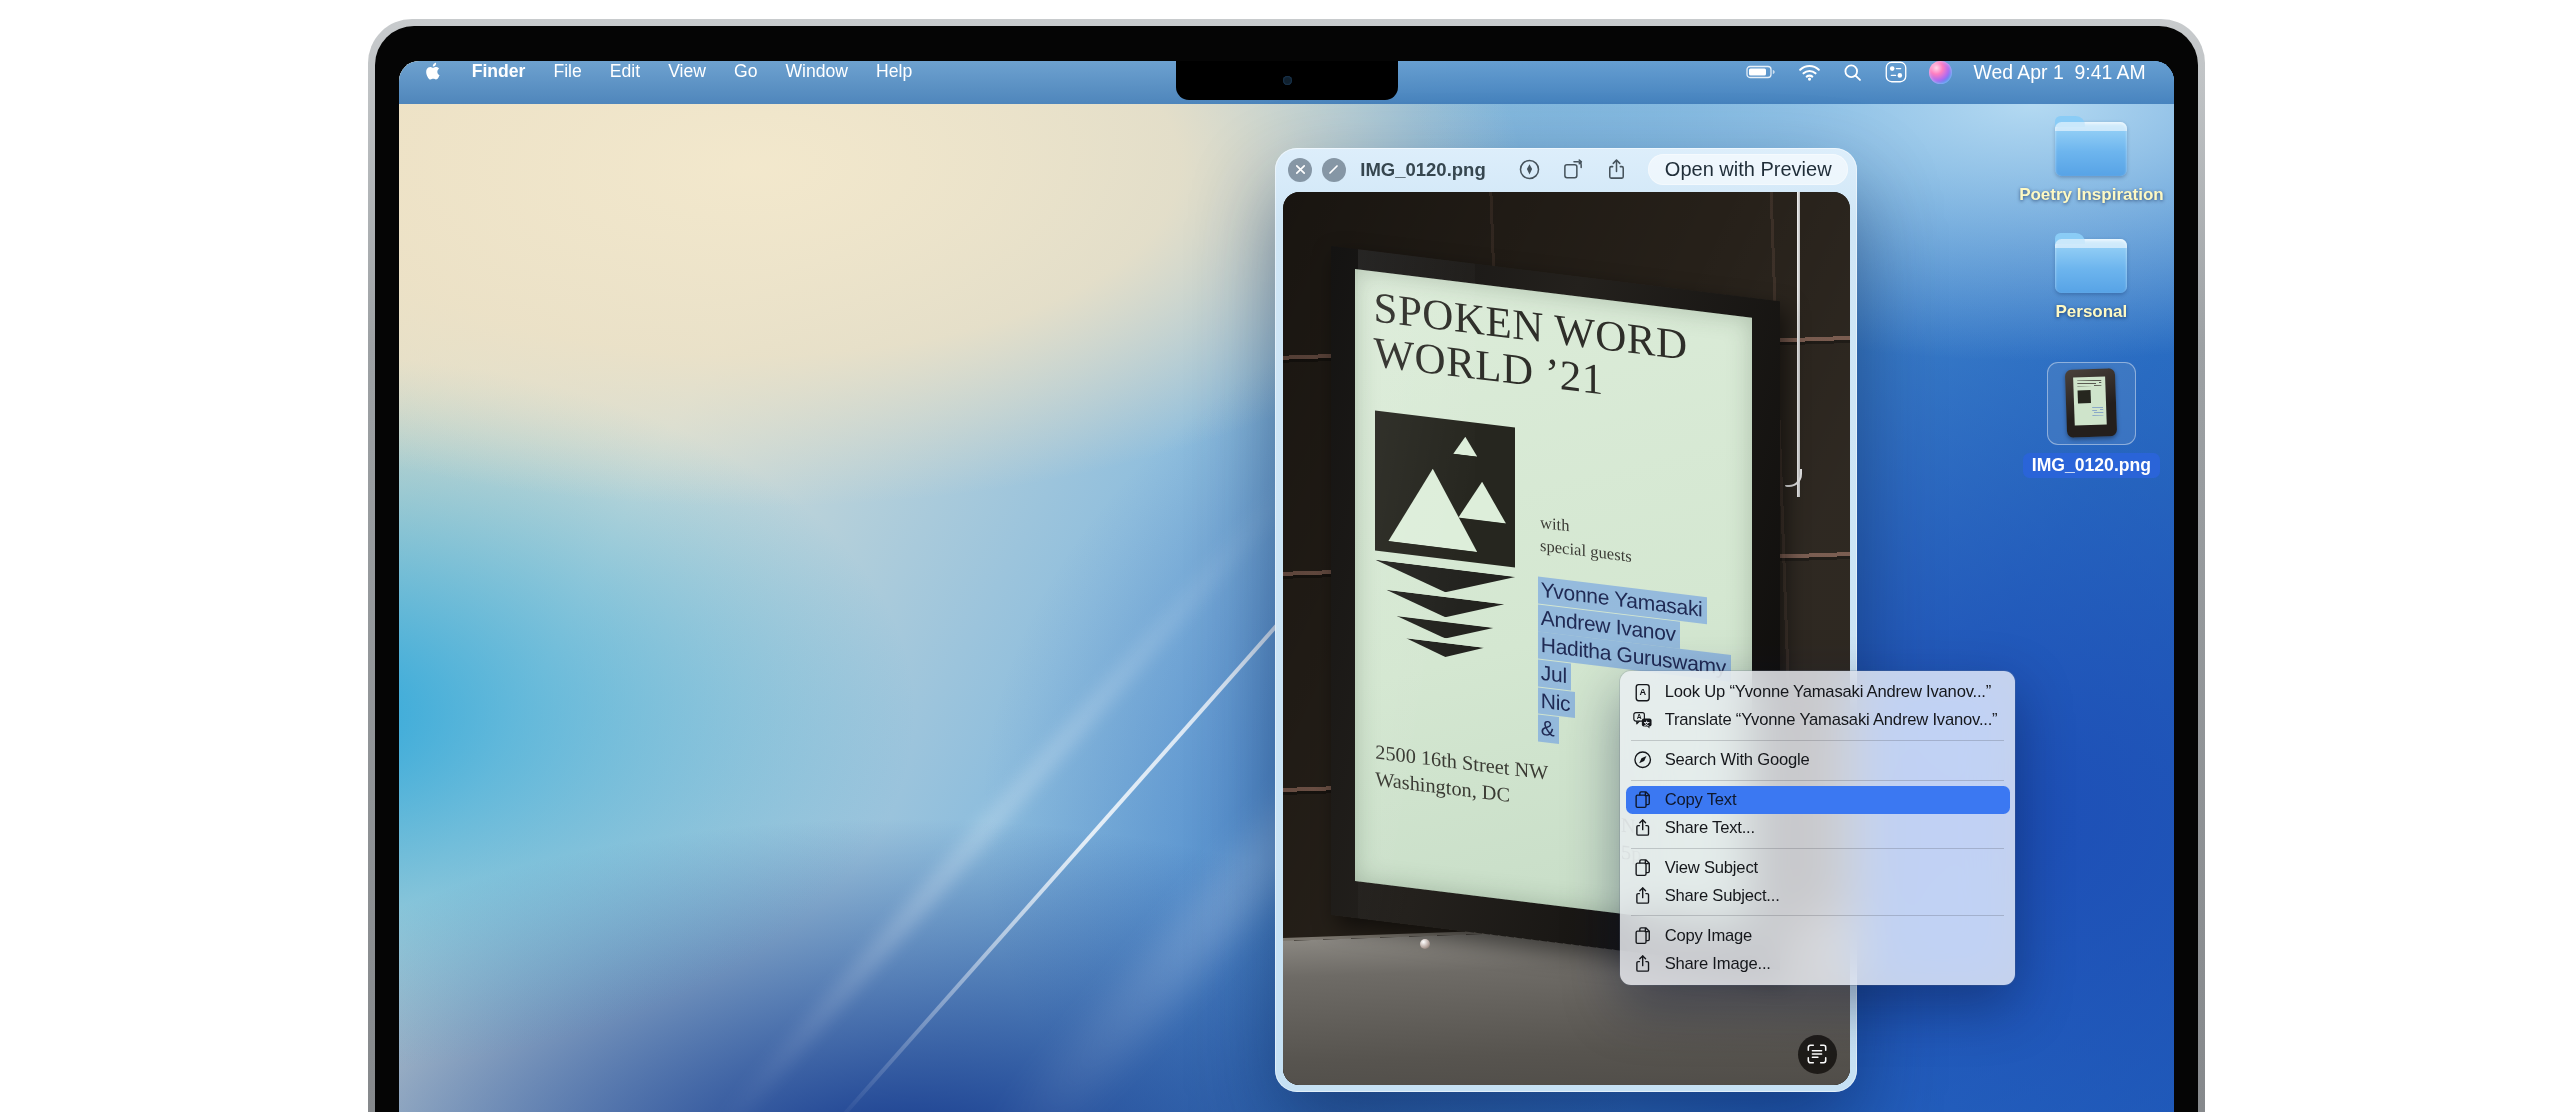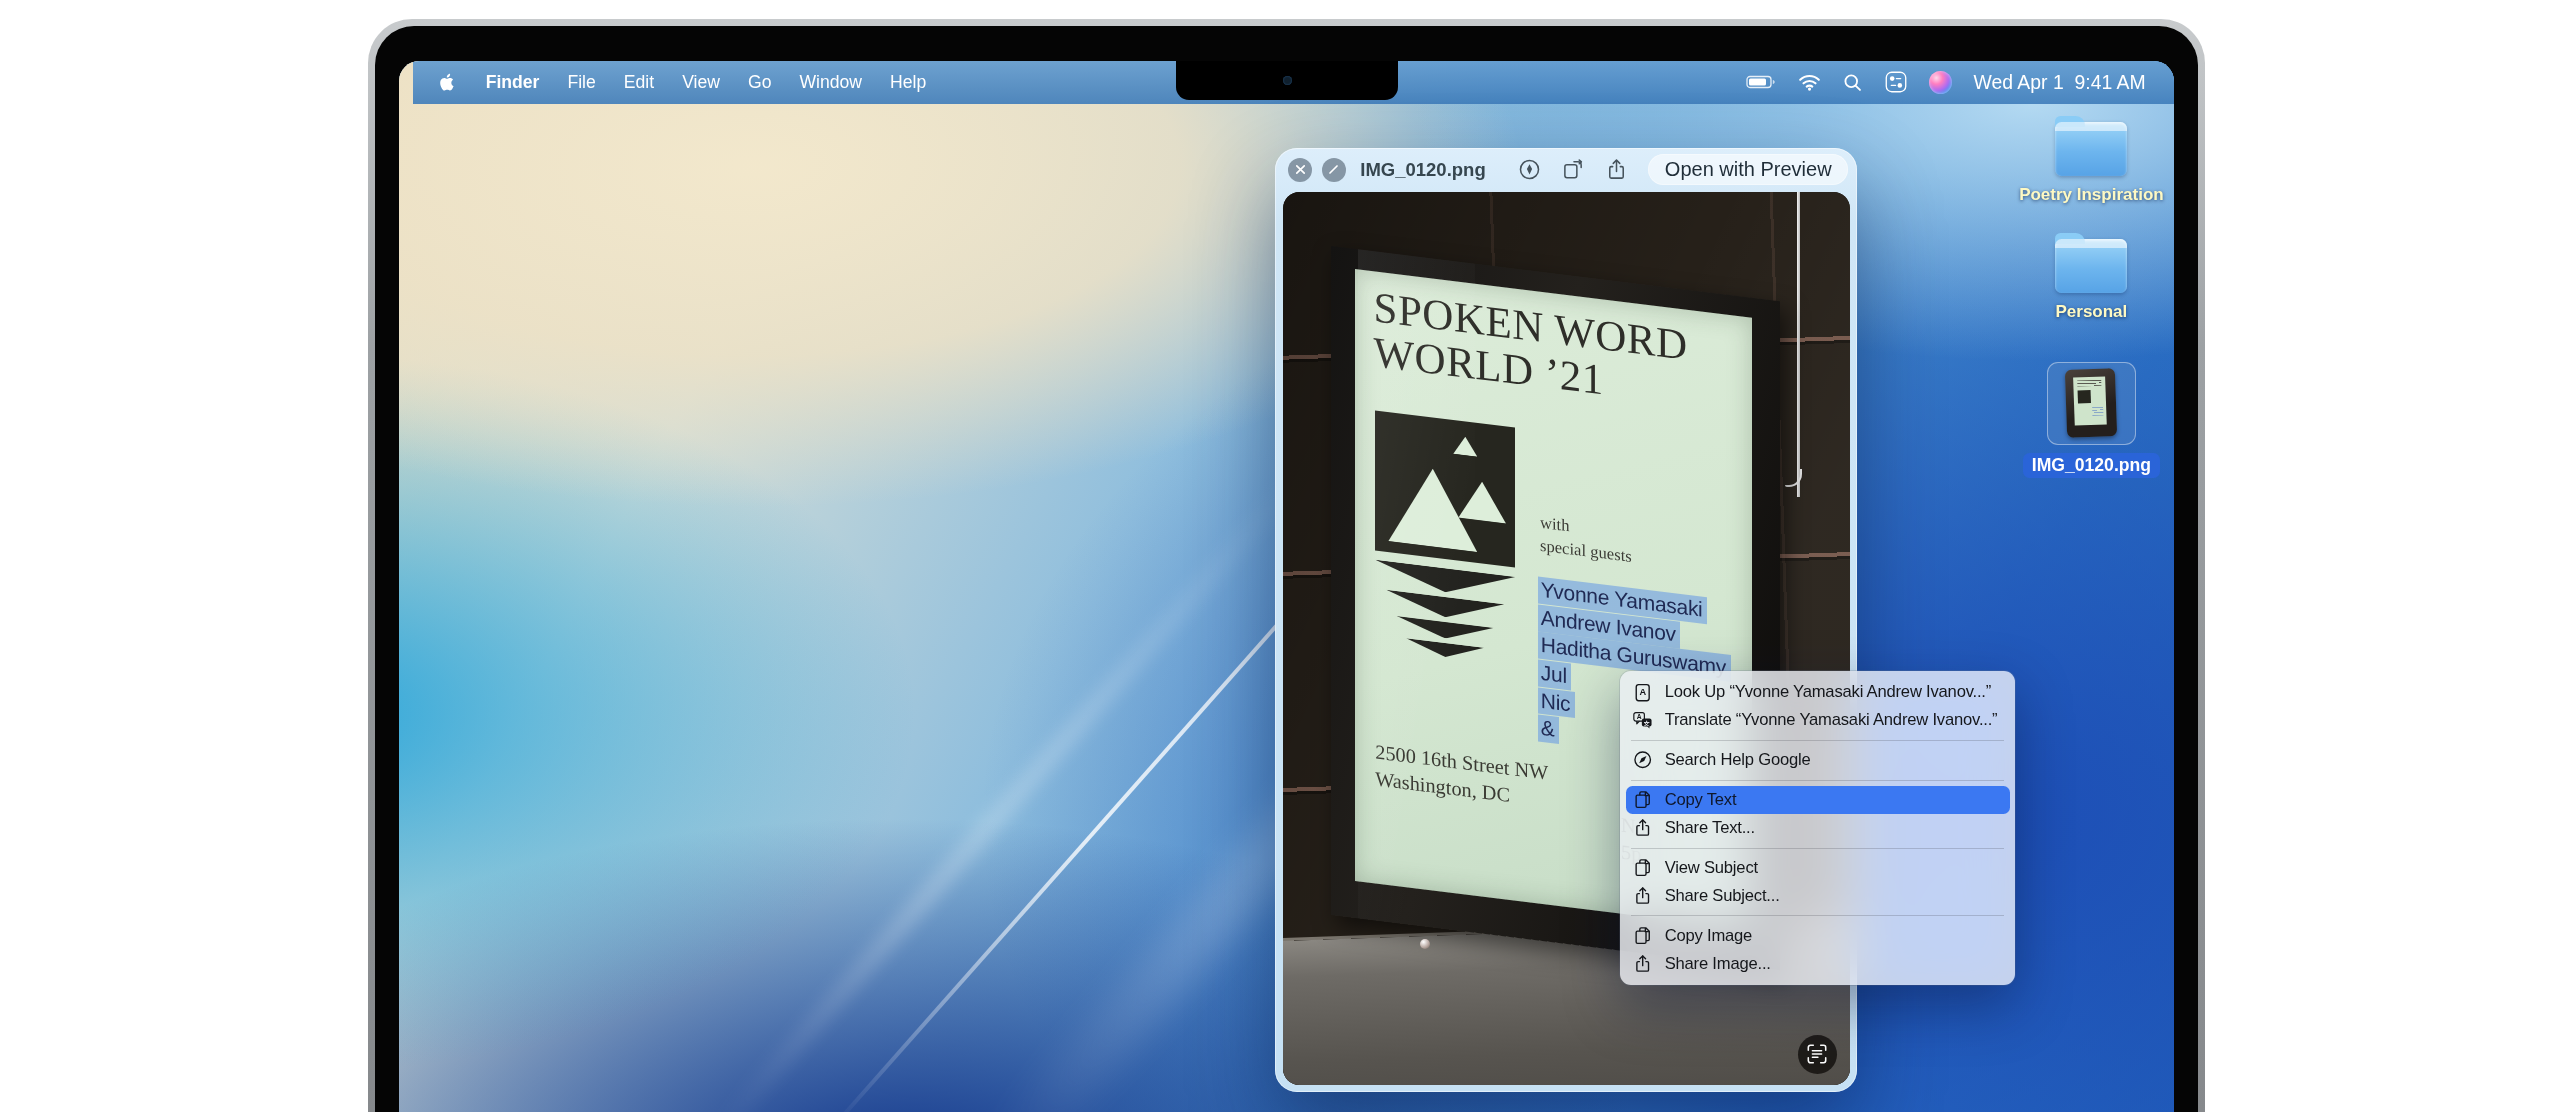--- a/index.html
+++ b/index.html
@@ -18,21 +18,21 @@
       radial-gradient(55% 55% at -5% 62%, rgba(24,160,220,.9) 0%, rgba(24,160,220,0) 62%),
       radial-gradient(70% 55% at 28% 105%, rgba(13,47,134,.95) 0%, rgba(13,47,134,0) 60%),
       radial-gradient(85% 95% at 88% 72%, rgba(27,73,180,.9) 0%, rgba(27,73,180,0) 65%),
       linear-gradient(118deg,#e9dfc2 0%,#cfdcd8 20%,#8fbedd 42%,#4f97d2 62%,#2e77c6 82%,#2366bd 100%);}
   .streak{position:absolute;transform-origin:0 0;background:linear-gradient(90deg,rgba(255,255,255,0),rgba(255,255,255,.95) 35%,rgba(255,255,255,.85) 60%,rgba(255,255,255,0));}
   .s1{left:434px;top:1063px;width:1090px;height:3.7px;transform:rotate(-48.5deg);opacity:.85;}
   .s2{left:305px;top:1072px;width:905px;height:20.3px;transform:rotate(-48.5deg);opacity:.22;filter:blur(7.4px);}
   .s3{left:573px;top:1090px;width:1016px;height:55px;transform:rotate(-48.5deg);opacity:.18;filter:blur(15px);}
 
   
-  .menubar{position:absolute;left:14px;top:0;right:0;height:43px;display:flex;align-items:center;
+  .menubar{position:absolute;left:0;top:0;right:0;height:43px;display:flex;align-items:flex-start;
       background:linear-gradient(180deg,rgba(99,156,208,.92),rgba(62,124,186,.9));color:#fff;z-index:30;}
   .apple{width:20.3px;height:20.3px;margin-left:24px;display:inline-flex;}
   .apple svg{width:20.3px;height:20.3px;}
   .mb-items{display:flex;align-items:center;gap:28px;margin-left:28px;font-size:17.6px;}
   .mb-item{cursor:default;}
   .mb-item.first{font-weight:700;}
   .mb-right{margin-left:auto;display:flex;align-items:center;gap:22px;padding-right:28px;}
   .mb-right .st-icon{display:inline-flex;align-items:center;}
   .siri{width:23px;height:23px;border-radius:50%;background:radial-gradient(circle at 32% 30%,#ffd9ec 0%,#ff7ec0 28%,#b06cf0 55%,#3f8df0 78%,#1fd0e8 100%);box-shadow:inset 0 0 3.7px rgba(255,255,255,.6);}
   .clock{font-size:19.4px;white-space:pre;}
@@ -329,21 +329,21 @@
               <span>Translate “Yvonne Yamasaki Andrew Ivanov...”</span>
             </div>
             <div class="ctx-div"></div>
             <div class="ctx-row">
               <span class="ci">
                 <svg viewBox="0 0 21 21" fill="none" stroke="currentColor" stroke-width="1.5">
                   <circle cx="10.5" cy="10.5" r="8.4"></circle>
                   <path d="M14.6 6.4l-2.5 5.4-5.4 2.5 2.5-5.4z" fill="currentColor" stroke="none"></path>
                 </svg>
               </span>
-              <span>Search Help Google</span>
+              <span>Search With Google</span>
             </div>
             <div class="ctx-div"></div>
             <div class="ctx-row hl">
               <span class="ci">
                 <svg viewBox="0 0 21 21" fill="none" stroke="currentColor" stroke-width="1.5" stroke-linejoin="round">
                   <path d="M7.4 5.6V3.4c0-.8.6-1.4 1.4-1.4h5l3.8 3.8v8.6c0 .8-.6 1.4-1.4 1.4h-2.1"></path>
                   <path d="M13.4 2.2v3.9h3.8"></path>
                   <rect x="3.4" y="5.6" width="10.7" height="13.2" rx="1.5"></rect>
                 </svg>
               </span>

